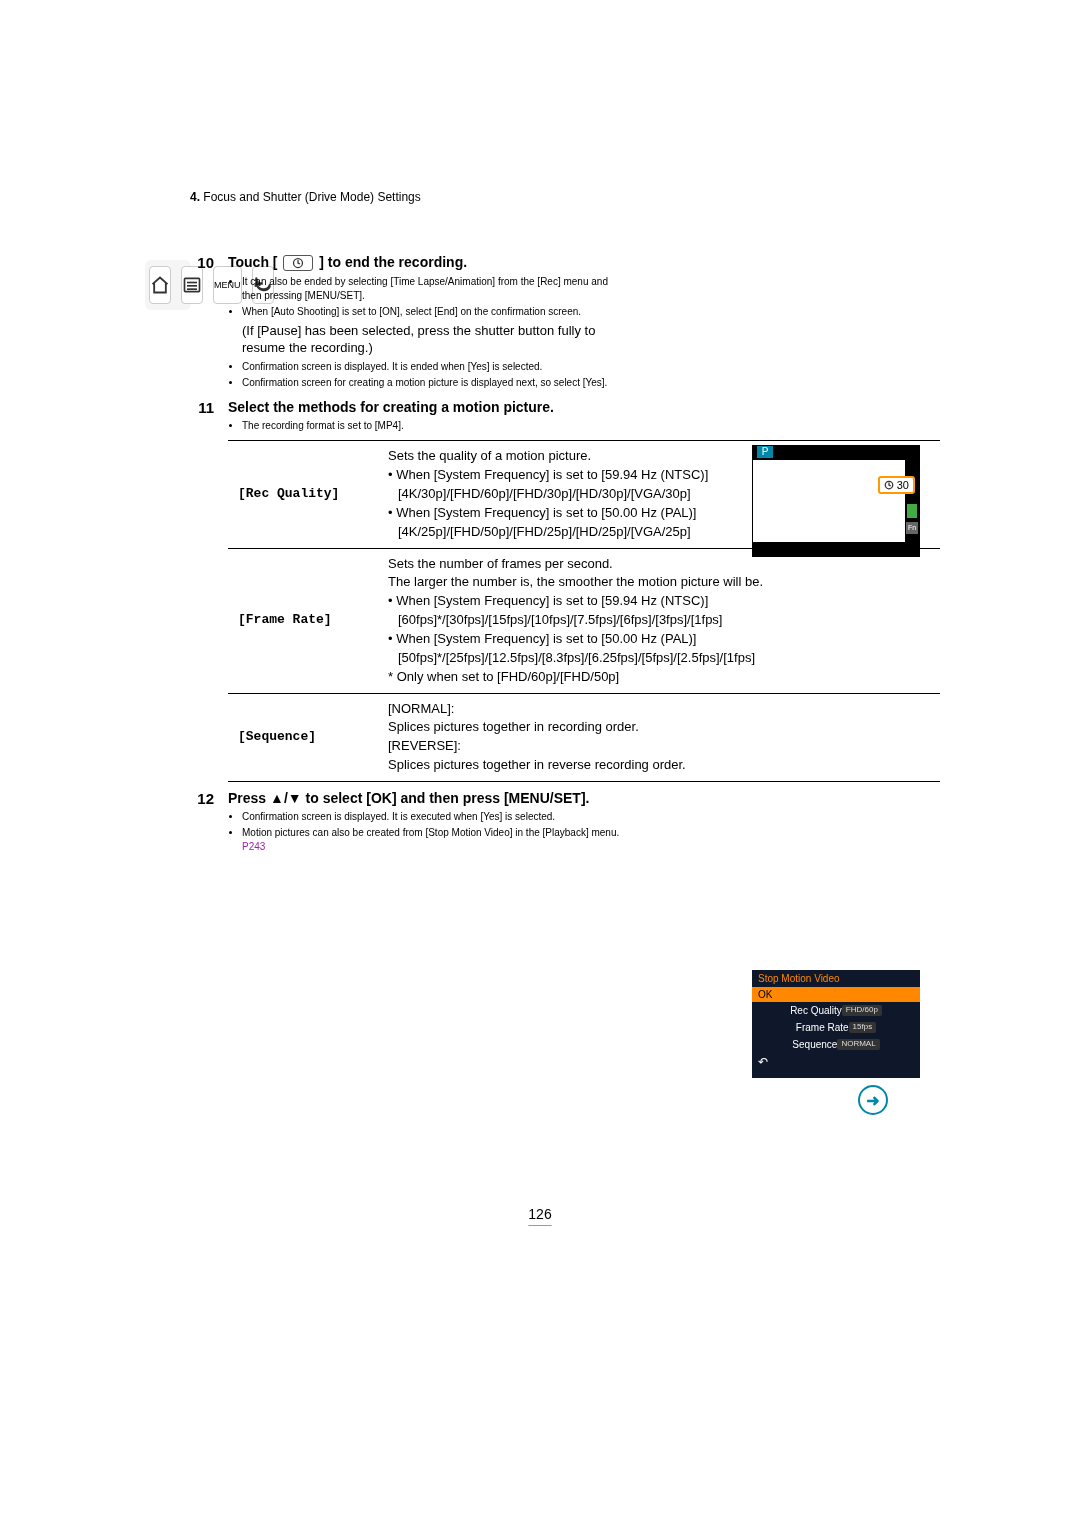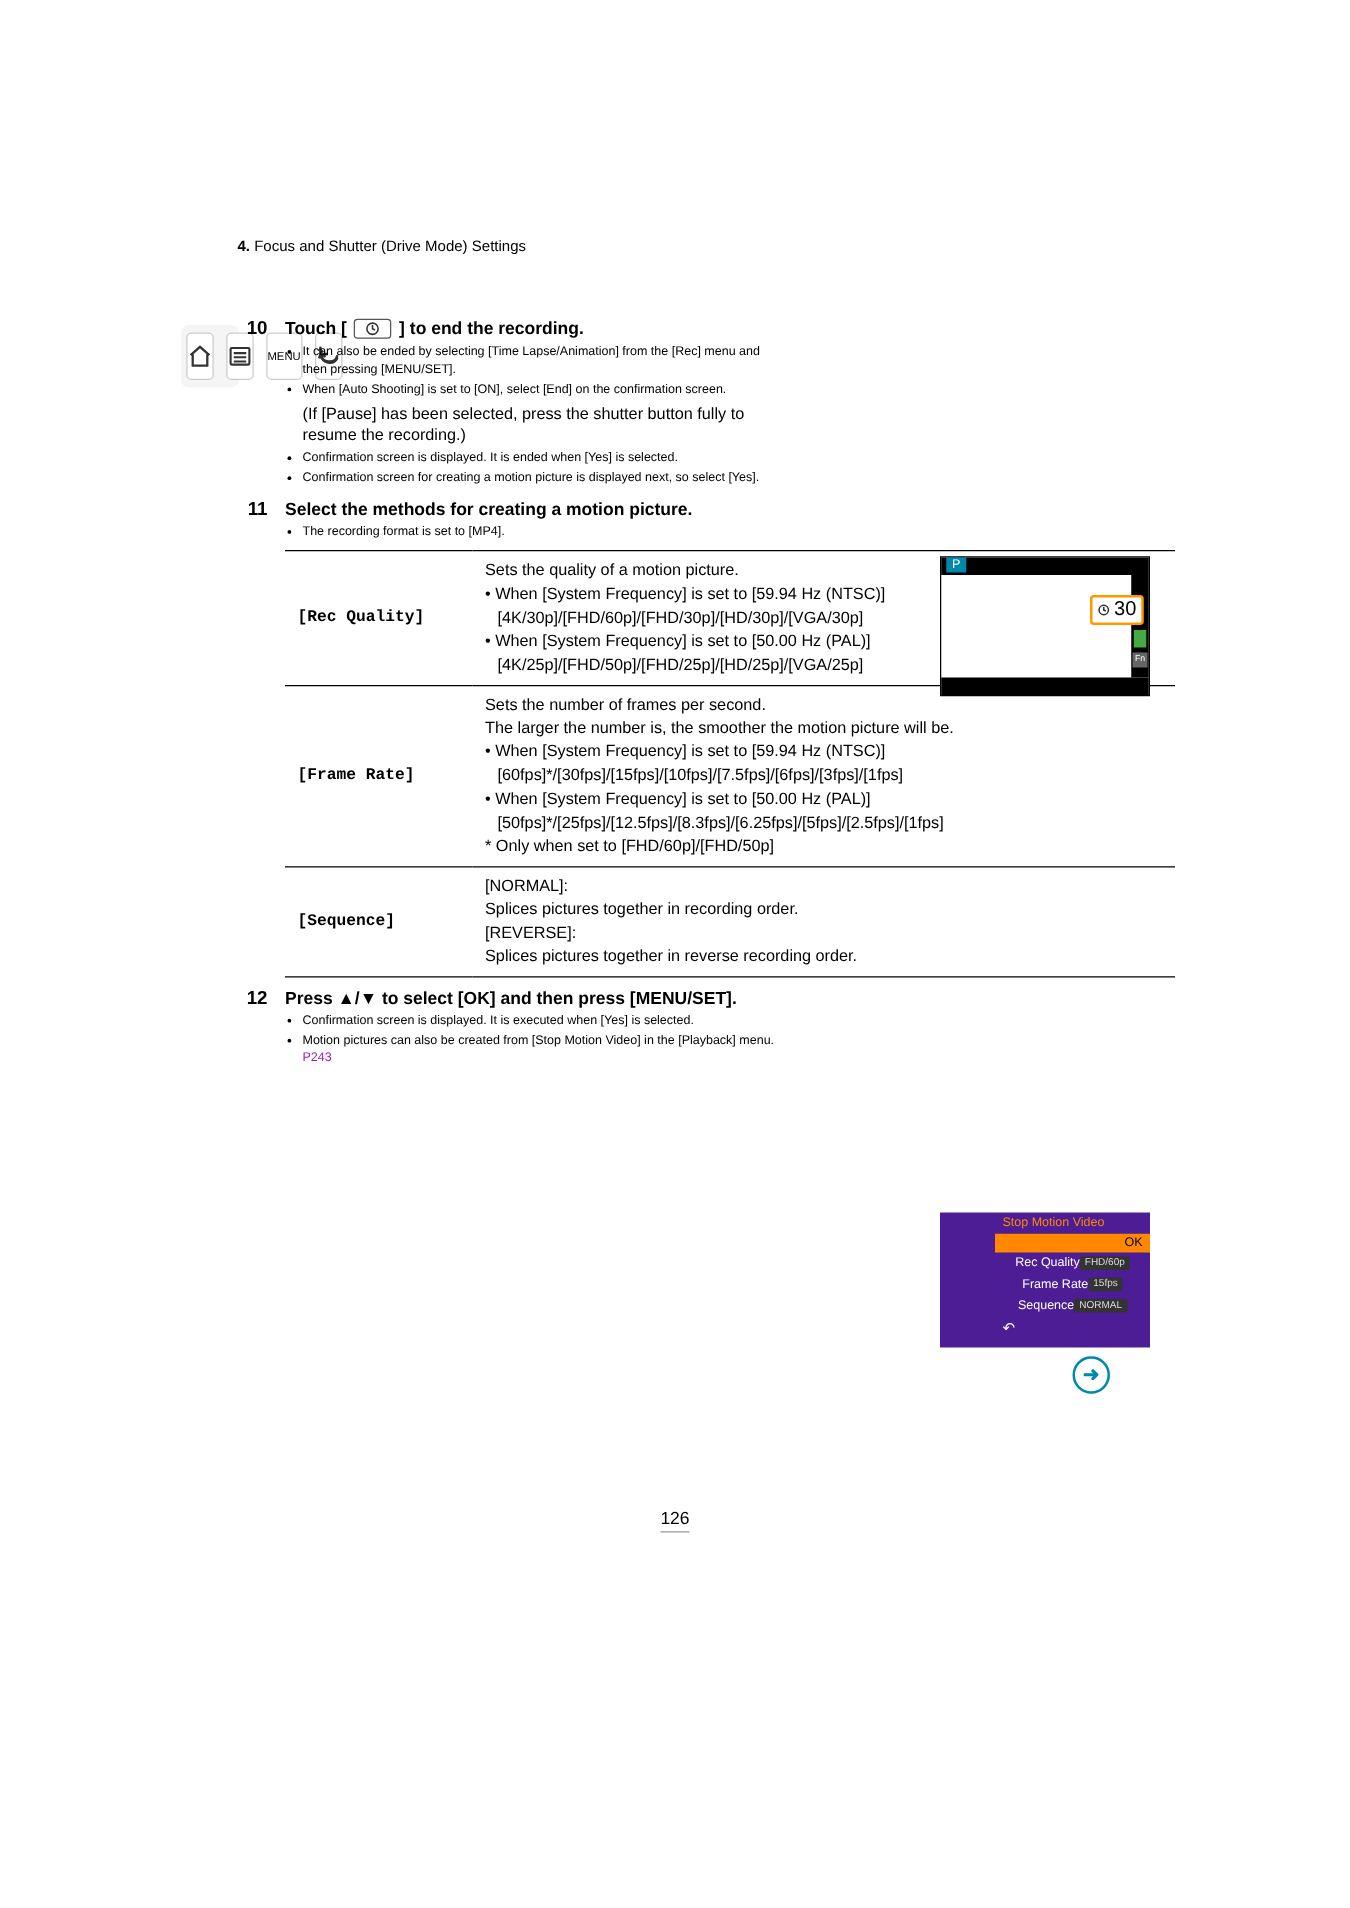--- a/index.html
+++ b/index.html
@@ -87,26 +87,26 @@
   }
   .thumb {
     position: absolute;
     border: 1px solid #000;
   }
   .thumb1 { left: 612px; top: 255px; width: 168px; height: 112px; background: #fff; }
   .thumb1 .tbar { position: absolute; left:0; top:0; right:0; height:14px; background:#000; }
   .thumb1 .sbar { position: absolute; right:0; top:14px; bottom:14px; width:14px; background:#000; }
   .thumb1 .bbar { position: absolute; left:0; bottom:0; right:0; height:14px; background:#000; }
   .thumb1 .p-ind { position:absolute; left:4px; top:0; color:#fff; background:#08a; width:16px; height:12px; font-size:10px; text-align:center; }
-  .thumb1 .count-pill { position:absolute; right:4px; top:30px; border:2px solid #f90; border-radius:3px; background:#fff; padding:1px 4px; font-size:16px; display:flex; align-items:center; gap:3px; }
+  .thumb1 .count-pill { position:absolute; right:4px; top:30px; border:2px solid #f90; border-radius:3px; background:#fff; padding:1px 4px; font-size:11px; display:flex; align-items:center; gap:3px; }
   .thumb1 .rbtn { position:absolute; right:2px; top:58px; width:10px; height:14px; background:#4a4; }
   .thumb1 .fnbtn { position:absolute; right:1px; top:76px; width:12px; height:12px; background:#666; color:#fff; font-size:7px; text-align:center; line-height:12px; }
-  .thumb2 { position:absolute; left:612px; top:780px; width:168px; height:108px; background:#4c1d95;padding-left:44px; }
+  .thumb2 { position:absolute; left:612px; top:780px; width:168px; height:108px; background:#0f172a; }
   .thumb2 .hdr { color:#f80; font-size:10px; padding:3px 6px; }
-  .thumb2 .okrow { background:#f80; color:#000; font-size:10px; padding:2px 6px; font-weight:500;text-align:right; }
+  .thumb2 .okrow { background:#f80; color:#000; font-size:10px; padding:2px 6px; font-weight:500; }
   .thumb2 .row { display:flex; justify-content:center; color:#fff; font-size:10px; padding:3px 6px; }
   .thumb2 .pill { background:#333; border-radius:2px; padding:0 4px; font-size:8px; color:#ddd; }
   .thumb2 .bot { color:#fff; padding:2px 6px; font-size:12px; }
   .arrow-circle {
     position:absolute; left:718px; top:895px; width:30px; height:30px;
     border:2px solid #08a; border-radius:50%;
     display:flex; align-items:center; justify-content:center;
     color:#08a; font-size:16px; font-weight:bold;
   }
   .link { color:#a21caf; }

